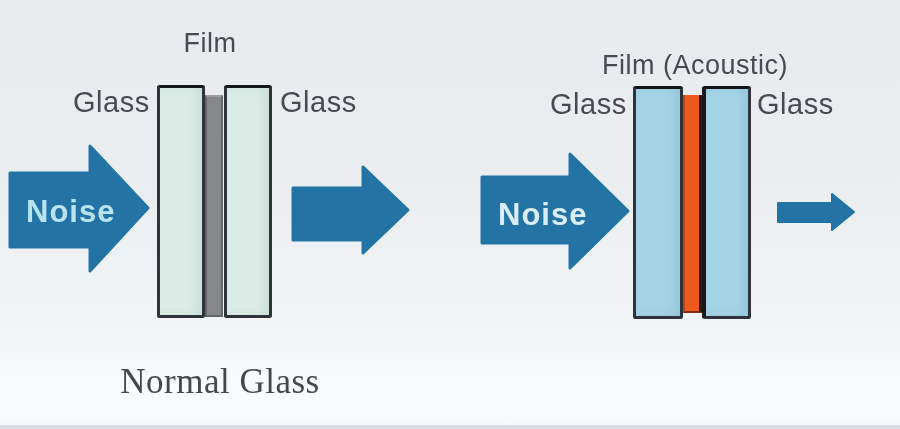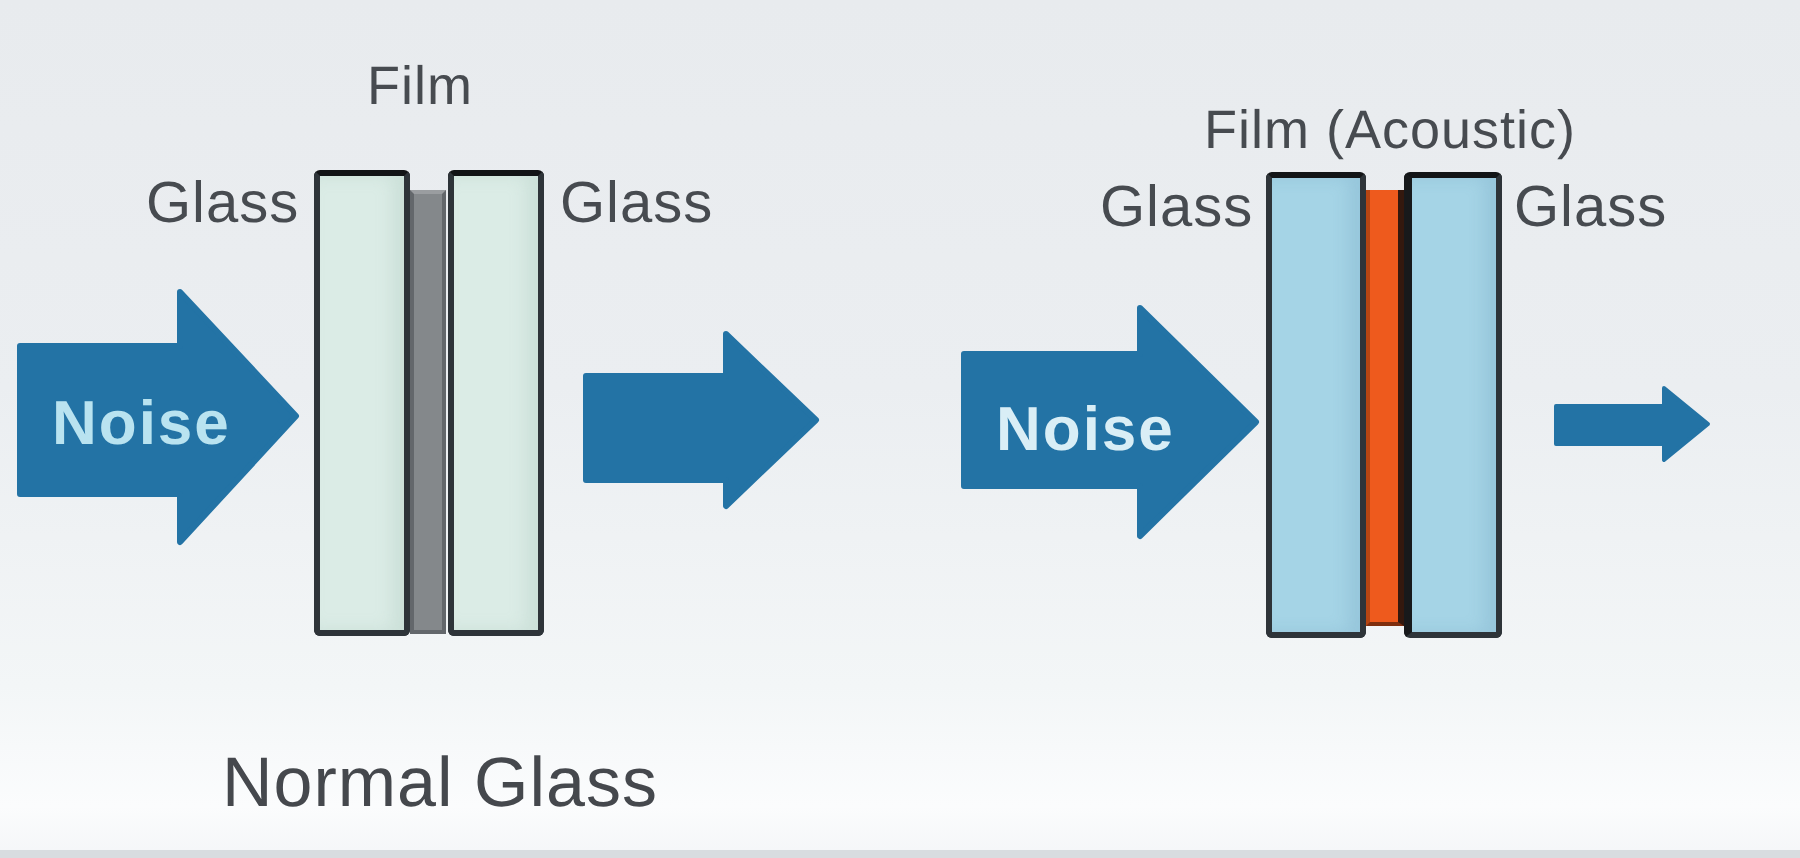--- a/index.html
+++ b/index.html
@@ -98,21 +98,21 @@
   <div class="label centered" style="left:130px; top:28px; width:160px;">Film</div>
 
   <div class="label glass-label" style="left:73px; top:86px;">Glass</div>
 
   <div class="label glass-label" style="left:280px; top:86px;">Glass</div>
 
   <div class="film-strip gray" style="left:205px; top:95px; width:18px; height:222px;"></div>
   <div class="pane mint" style="left:157px; top:85px; width:48px; height:233px;"></div>
   <div class="pane mint" style="left:224px; top:85px; width:48px; height:233px;"></div>
 
-  <div class="caption" style="left:60px; top:372px; width:320px;">Normal Glass</div>
+  <div class="caption" style="left:60px; top:362px; width:320px;font-family:Liberation Serif, serif;">Normal Glass</div>
 
   <div class="label centered" style="left:535px; top:30px; width:320px;margin-top:20px;">Film (Acoustic)</div>
 
   <div class="label glass-label" style="left:550px; top:88px;">Glass</div>
 
   <div class="label glass-label" style="left:757px; top:88px;">Glass</div>
 
   <div class="film-strip orange" style="left:683px; top:95px; width:19px; height:218px;"></div>
   <div class="pane blue" style="left:633px; top:86px; width:50px; height:233px;"></div>
   <div class="pane blue pane-blue-thickleft" style="left:702px; top:86px; width:49px; height:233px;"></div>

